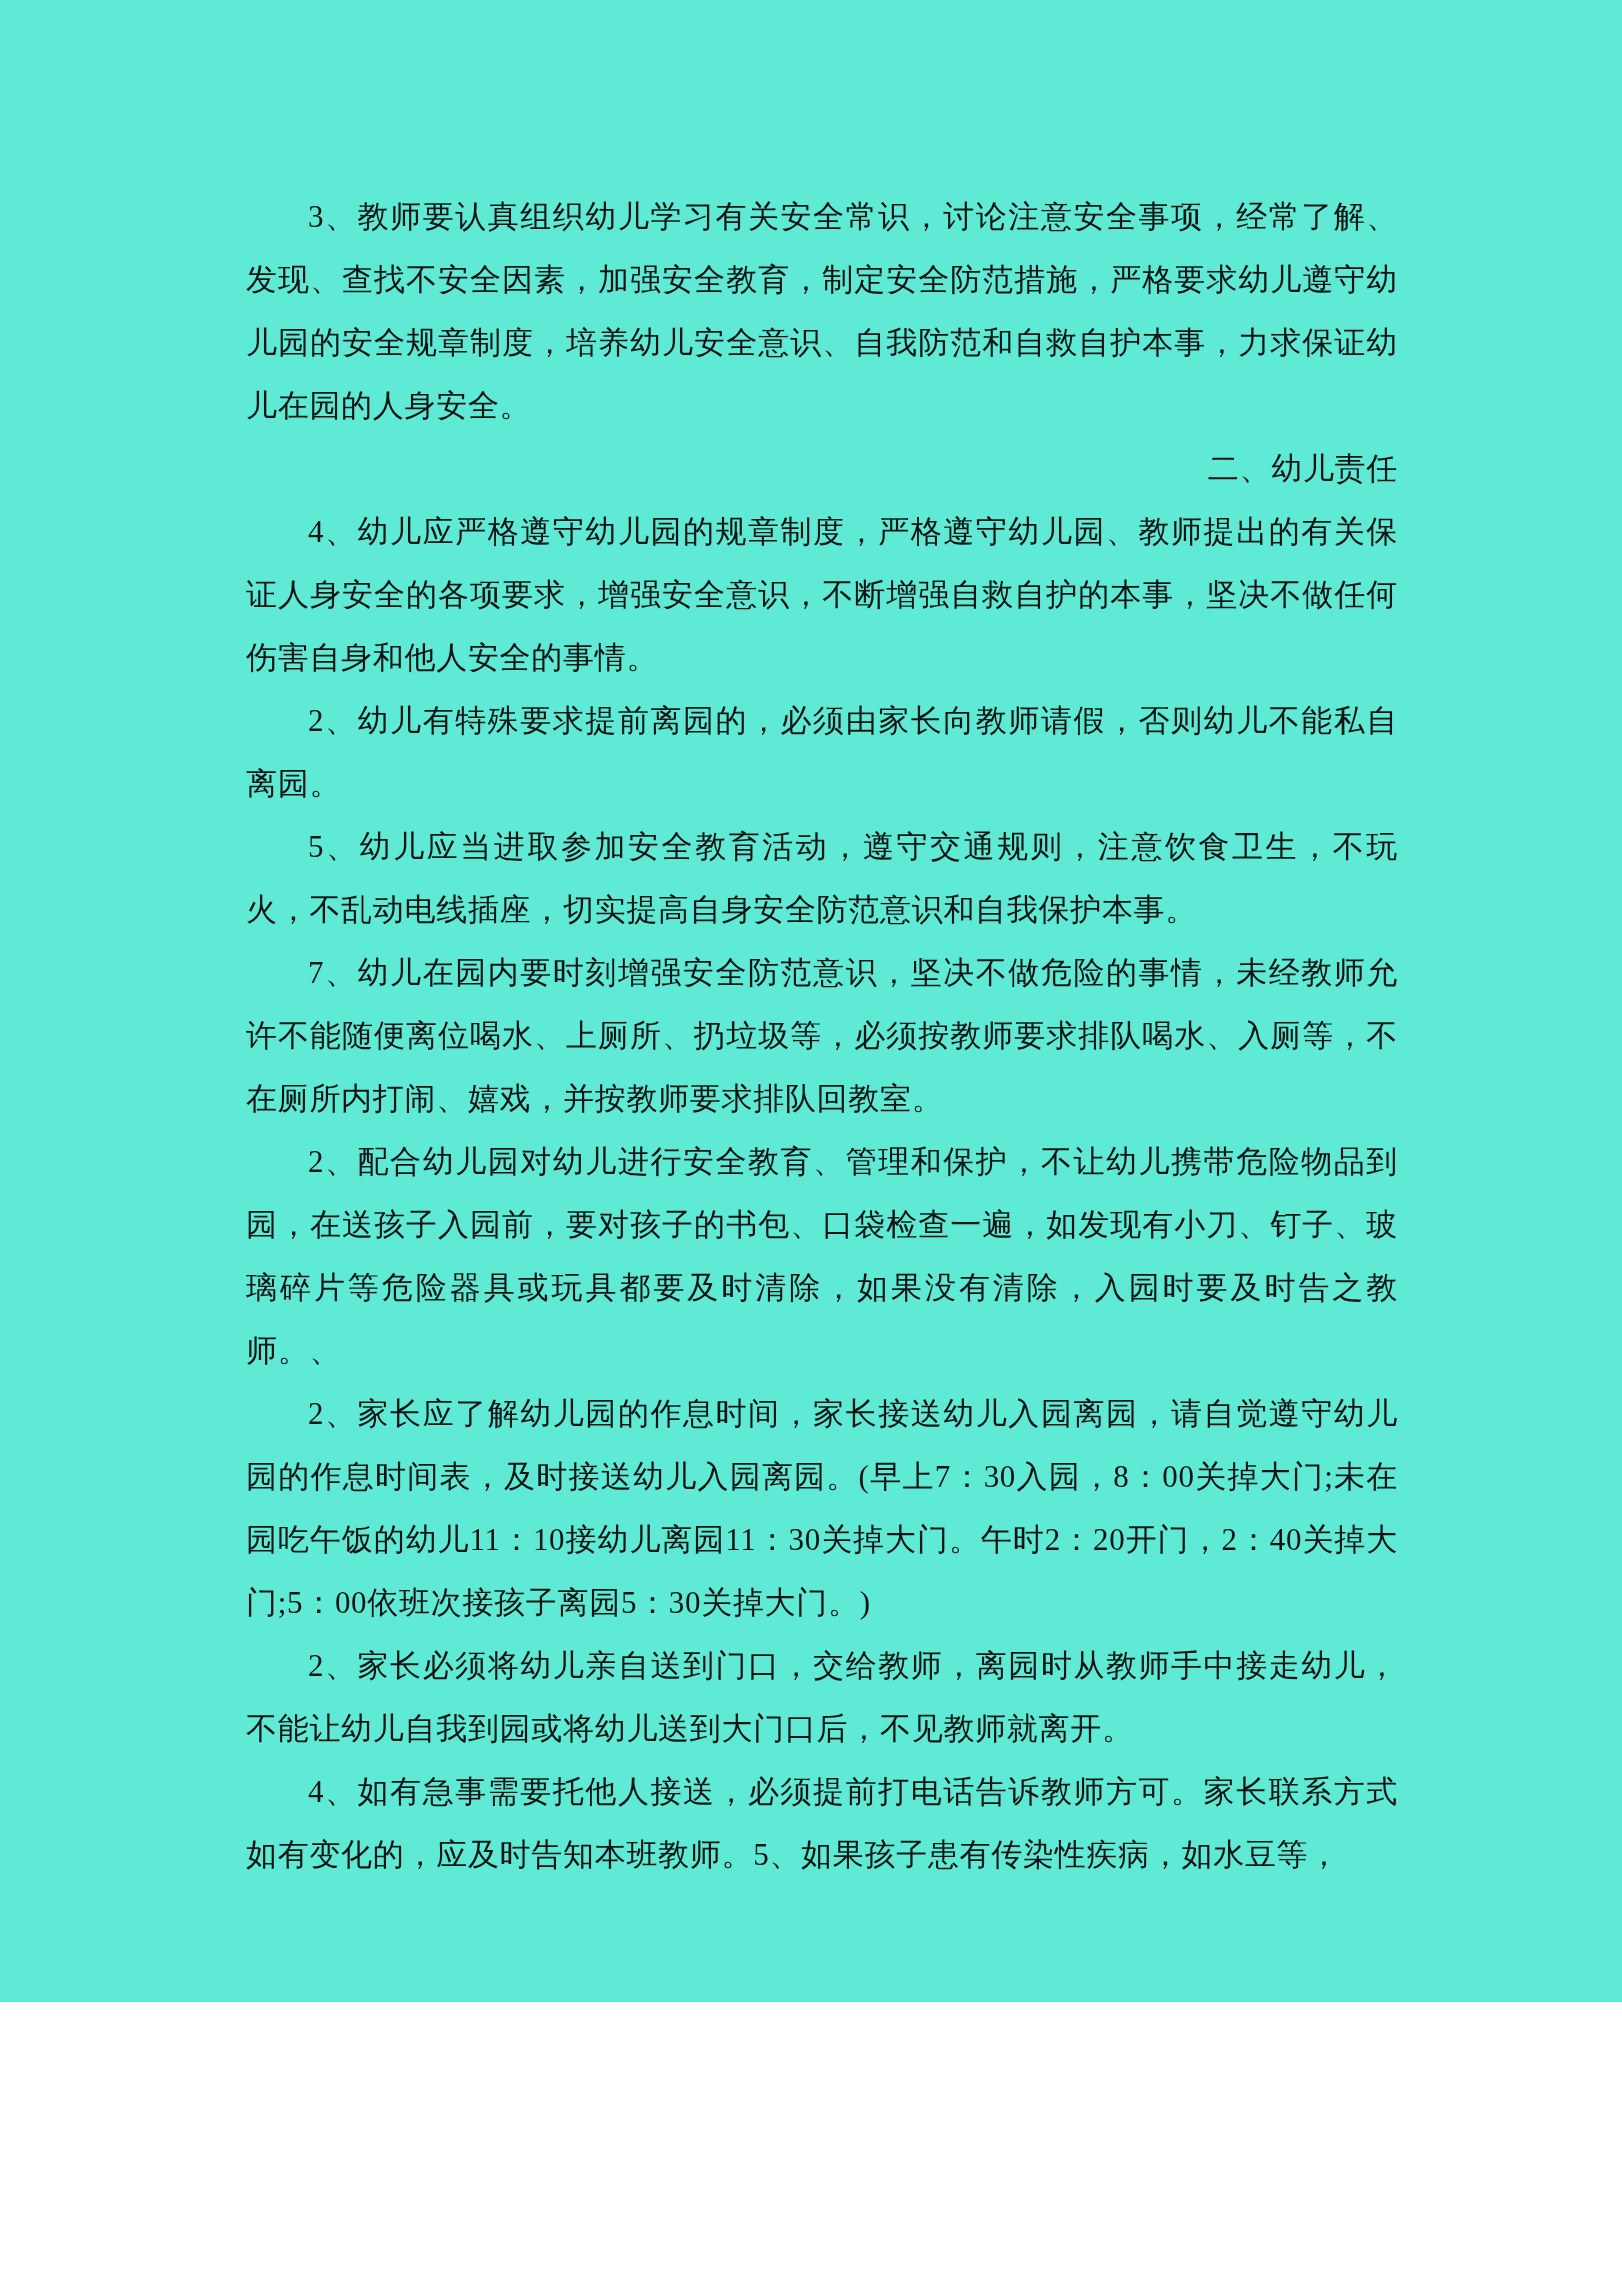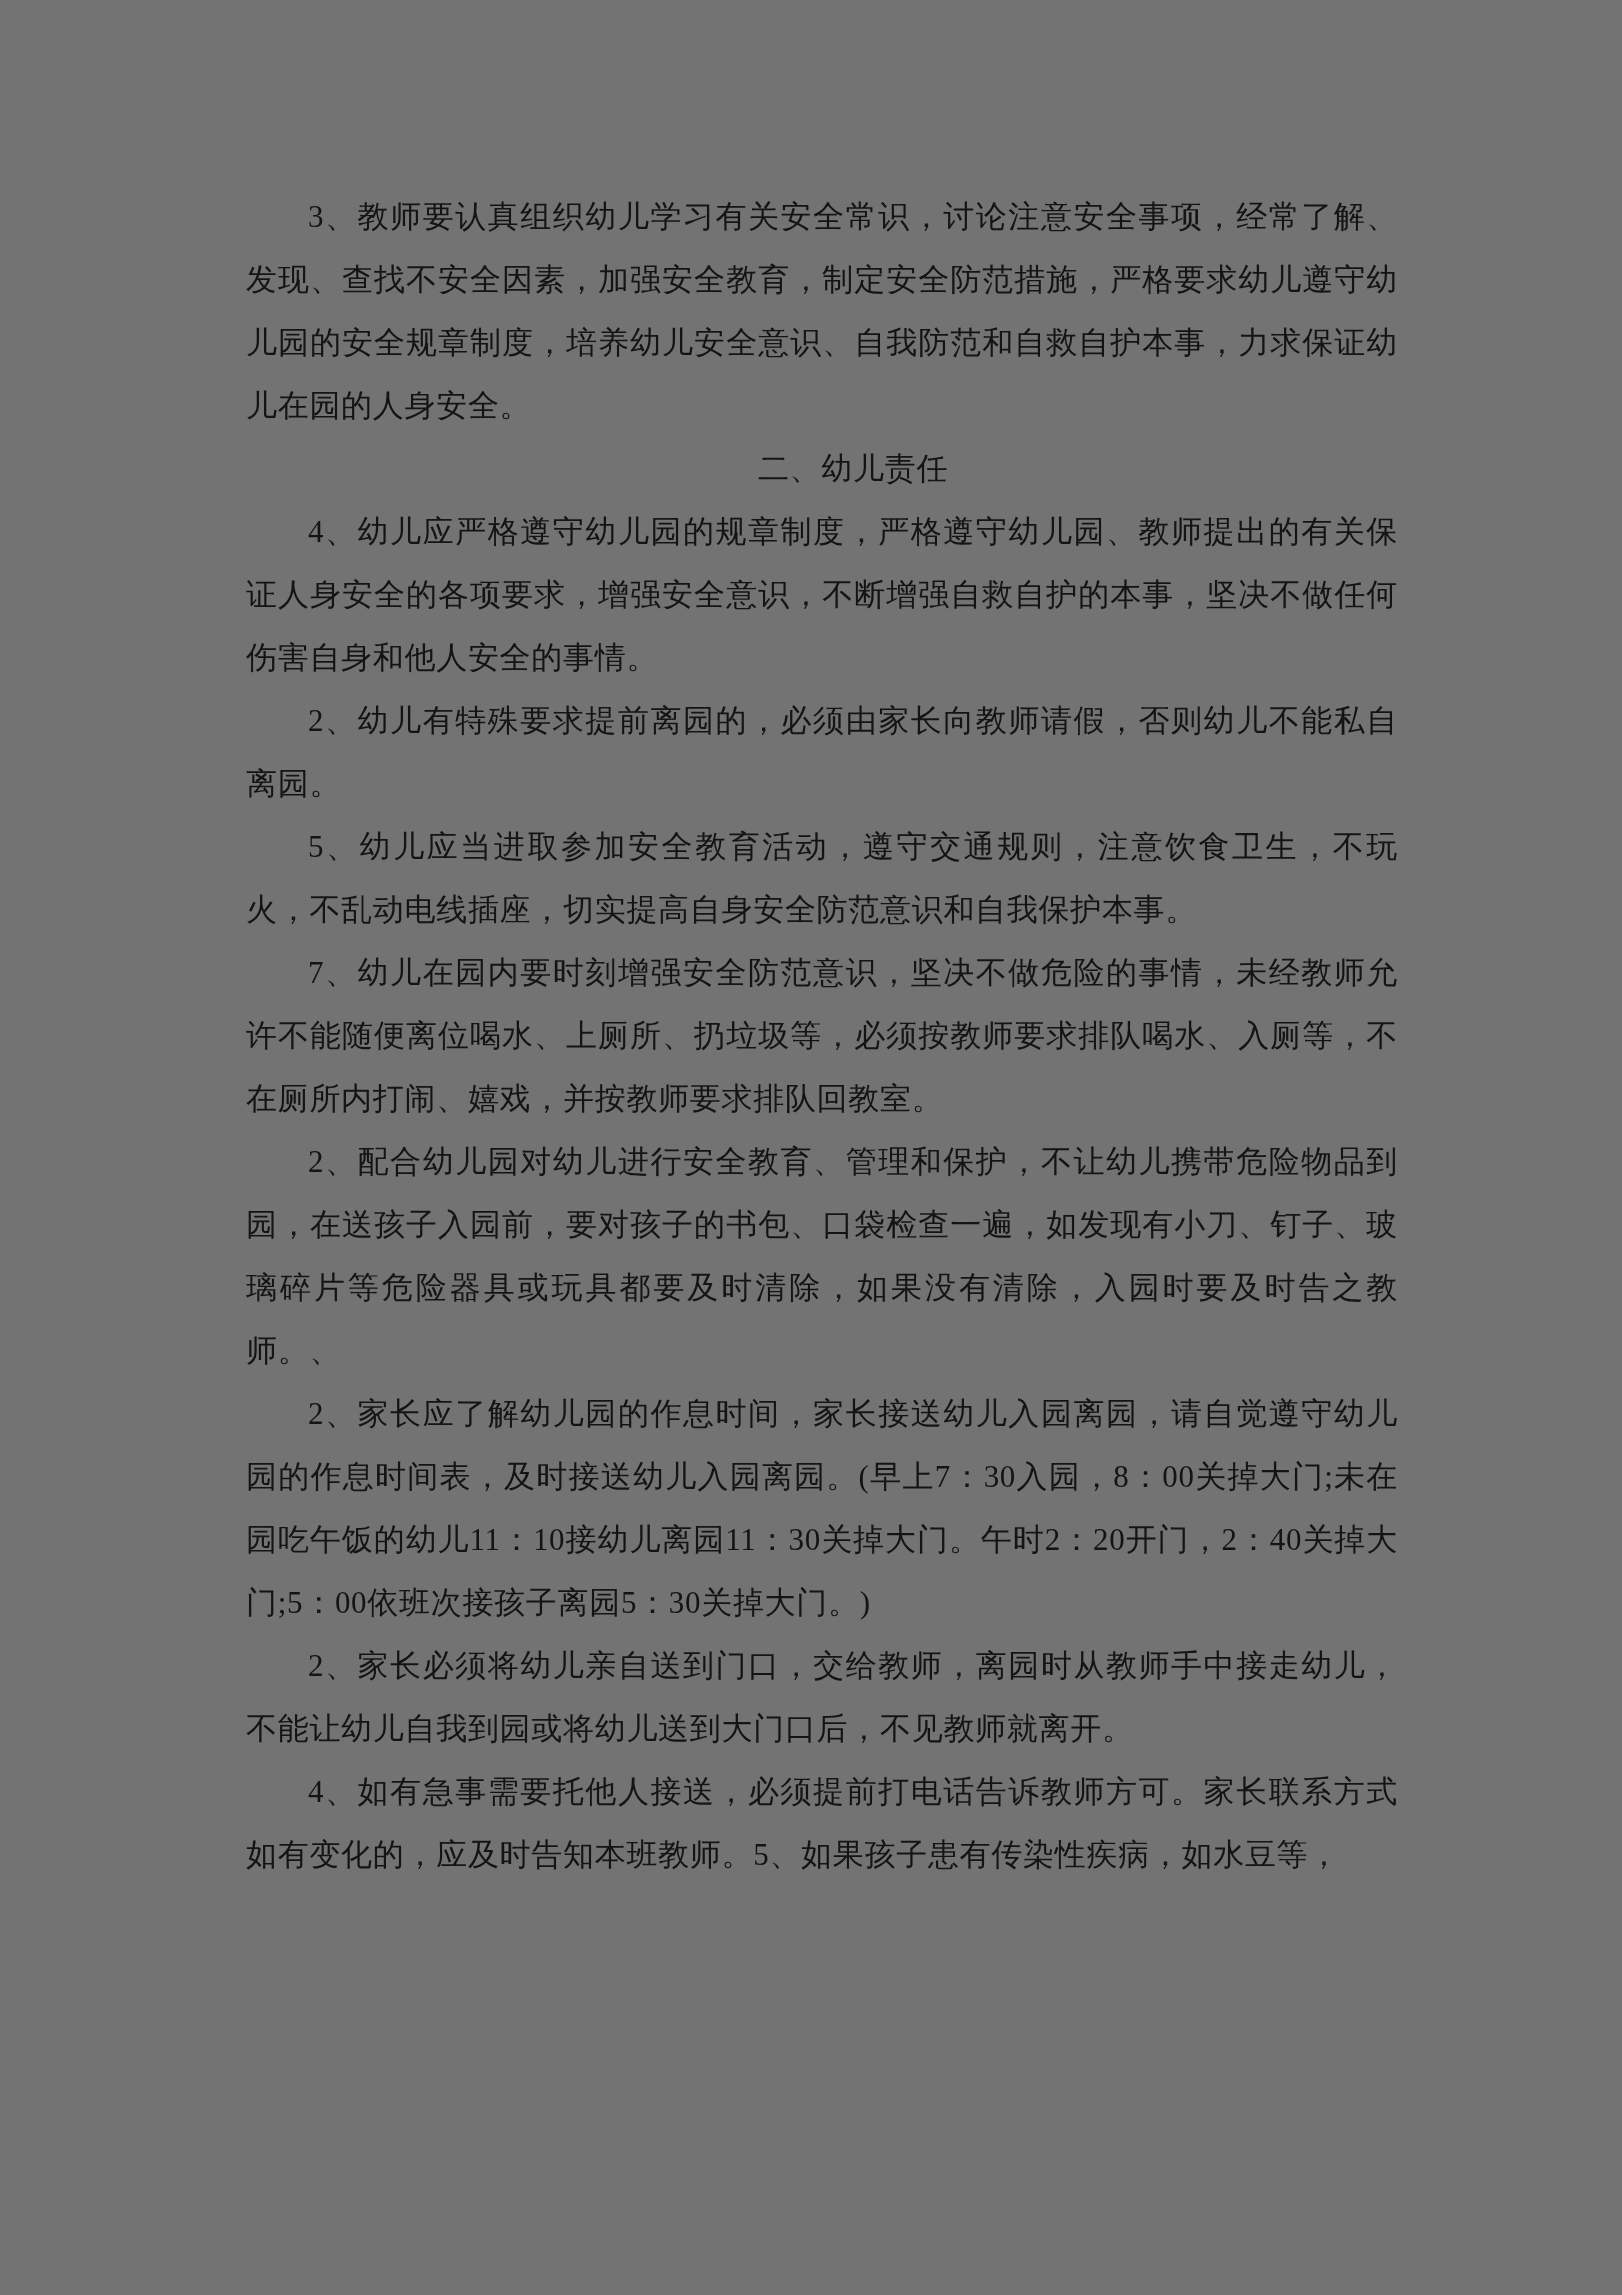--- a/index.html
+++ b/index.html
@@ -3,22 +3,22 @@
 <meta charset="utf-8">
 <style>
   html, body {
     margin: 0;
     padding: 0;
     background: #ffffff;
   }
   .page {
     position: relative;
     width: 1623px;
-    height: 2295px;
-    background: #737373;
+    height: 2002px;
+    background: #5eead4;
     overflow: hidden;
     font-family: "Liberation Serif", "DejaVu Serif", serif;
     color: #141414;
   }
   .content {
     position: absolute;
     left: 246px;
     top: 185px;
     width: 1152px;
   }
@@ -26,21 +26,21 @@
     margin: 0;
     padding: 0;
     font-size: 31px;
     line-height: 63px;
     text-align: justify;
     text-indent: 2em;
     letter-spacing: 0.7px;
     word-break: break-all;
   }
   .content p.heading {
-    text-align: center;
+    text-align: right;
   }
 </style>
 </head>
 <body>
 
 <div class="page">
   <div class="content">
     <p>3、教师要认真组织幼儿学习有关安全常识，讨论注意安全事项，经常了解、发现、查找不安全因素，加强安全教育，制定安全防范措施，严格要求幼儿遵守幼儿园的安全规章制度，培养幼儿安全意识、自我防范和自救自护本事，力求保证幼儿在园的人身安全。</p>
     <p class="heading">二、幼儿责任</p>
     <p>4、幼儿应严格遵守幼儿园的规章制度，严格遵守幼儿园、教师提出的有关保证人身安全的各项要求，增强安全意识，不断增强自救自护的本事，坚决不做任何伤害自身和他人安全的事情。</p>

